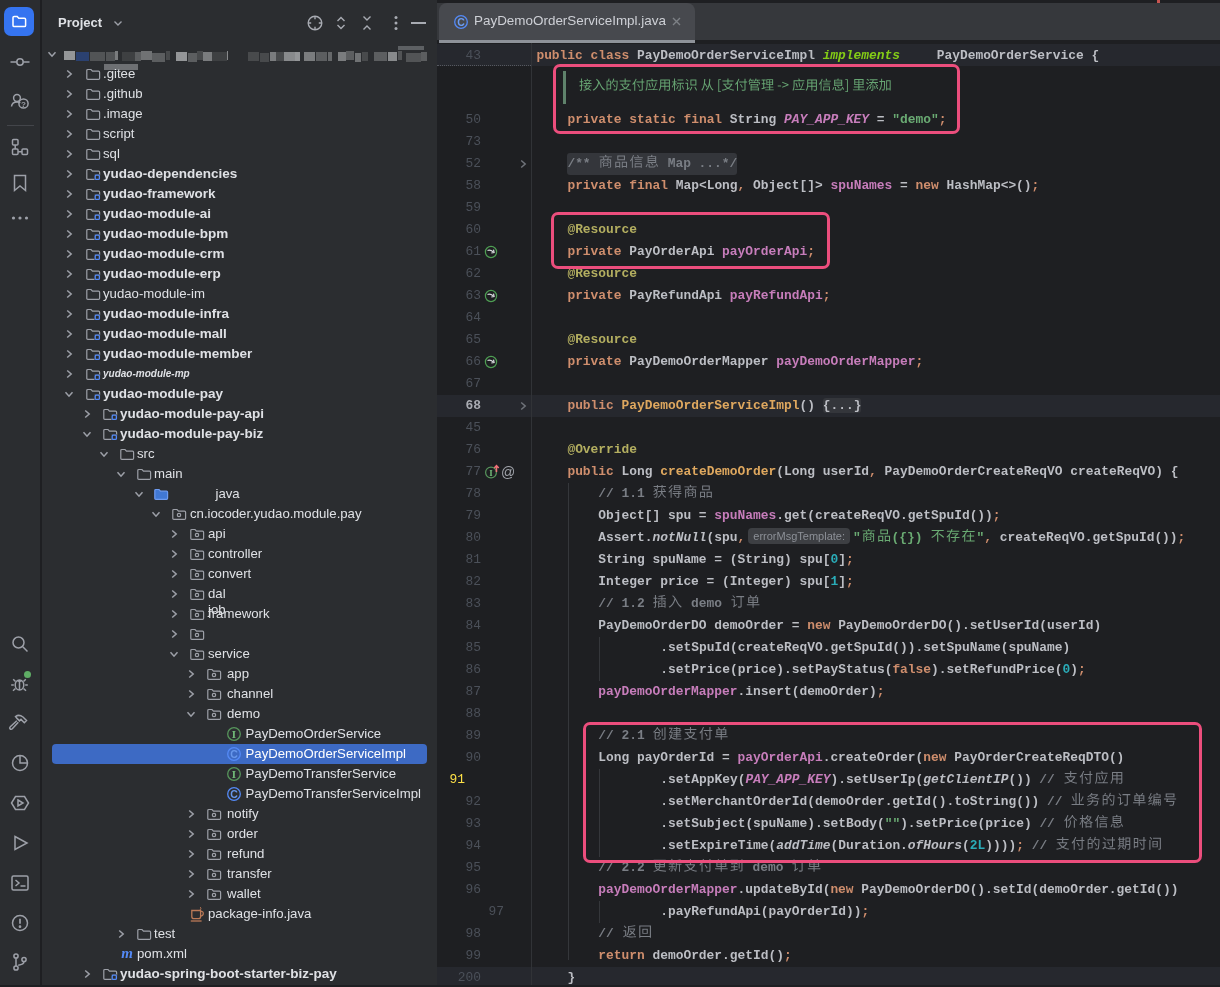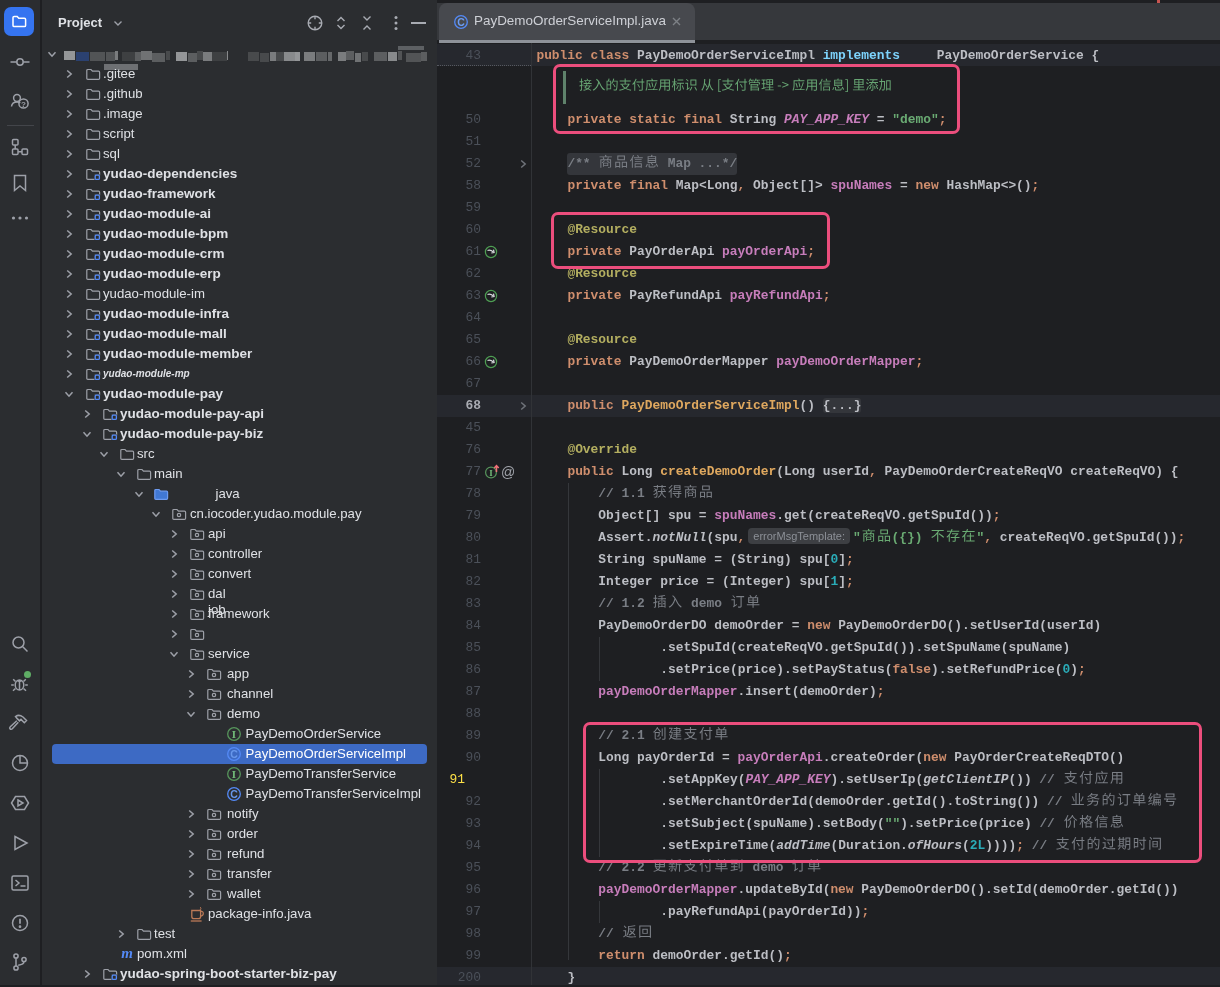--- a/index.html
+++ b/index.html
@@ -509,21 +509,21 @@
 <div class="abs" style="left:437px;top:394.5px;width:783px;height:22px;background:#26282E"></div>
 <div class="abs" style="left:437px;top:966.5px;width:783px;height:21px;background:#26282E"></div>
 <div class="abs" style="left:568.3px;top:483px;width:1px;height:477px;background:#35373B"></div>
 <div class="abs" style="left:598.8px;top:636.5px;width:1px;height:44.0px;background:#35373B"></div>
 <div class="abs" style="left:598.8px;top:768.5px;width:1px;height:88.0px;background:#35373B"></div>
 <div class="abs" style="left:598.8px;top:900.5px;width:1px;height:22.0px;background:#35373B"></div>
 <div class="abs" style="left:531px;top:43px;width:1px;height:944px;background:#313337"></div>
 <div class="abs" style="left:562.5px;top:71px;width:3px;height:33px;background:#5F826B"></div>
 <div class="gn" style="left:437px;top:45.0px;color:#4B5059;font-weight:normal">43</div>
 <div class="gn" style="left:437px;top:108.5px;color:#4B5059;font-weight:normal">50</div>
-<div class="gn" style="left:437px;top:130.5px;color:#4B5059;font-weight:normal">51</div>
+<div class="gn" style="left:437px;top:130.5px;color:#4B5059;font-weight:normal">73</div>
 <div class="gn" style="left:437px;top:152.5px;color:#4B5059;font-weight:normal">52</div>
 <div class="gn" style="left:437px;top:174.5px;color:#4B5059;font-weight:normal">58</div>
 <div class="gn" style="left:437px;top:196.5px;color:#4B5059;font-weight:normal">59</div>
 <div class="gn" style="left:437px;top:218.5px;color:#4B5059;font-weight:normal">60</div>
 <div class="gn" style="left:437px;top:240.5px;color:#4B5059;font-weight:normal">61</div>
 <div class="gn" style="left:437px;top:262.5px;color:#4B5059;font-weight:normal">62</div>
 <div class="gn" style="left:437px;top:284.5px;color:#4B5059;font-weight:normal">63</div>
 <div class="gn" style="left:437px;top:306.5px;color:#4B5059;font-weight:normal">64</div>
 <div class="gn" style="left:437px;top:328.5px;color:#4B5059;font-weight:normal">65</div>
 <div class="gn" style="left:437px;top:350.5px;color:#4B5059;font-weight:normal">66</div>
@@ -544,21 +544,21 @@
 <div class="gn" style="left:437px;top:680.5px;color:#4B5059;font-weight:normal">87</div>
 <div class="gn" style="left:437px;top:702.5px;color:#4B5059;font-weight:normal">88</div>
 <div class="gn" style="left:437px;top:724.5px;color:#4B5059;font-weight:normal">89</div>
 <div class="gn" style="left:437px;top:746.5px;color:#4B5059;font-weight:normal">90</div>
 <div class="gn" style="left:421px;top:768.5px;color:#fde047;font-weight:normal">91</div>
 <div class="gn" style="left:437px;top:790.5px;color:#4B5059;font-weight:normal">92</div>
 <div class="gn" style="left:437px;top:812.5px;color:#4B5059;font-weight:normal">93</div>
 <div class="gn" style="left:437px;top:834.5px;color:#4B5059;font-weight:normal">94</div>
 <div class="gn" style="left:437px;top:856.5px;color:#4B5059;font-weight:normal">95</div>
 <div class="gn" style="left:437px;top:878.5px;color:#4B5059;font-weight:normal">96</div>
-<div class="gn" style="left:437px;top:900.5px;color:#4B5059;font-weight:normal">97</div>
+<div class="gn" style="left:460px;top:900.5px;color:#4B5059;font-weight:normal">97</div>
 <div class="gn" style="left:437px;top:922.5px;color:#4B5059;font-weight:normal">98</div>
 <div class="gn" style="left:437px;top:944.5px;color:#4B5059;font-weight:normal">99</div>
 <div class="gn" style="left:437px;top:966.5px;color:#4B5059;font-weight:normal">200</div>
 <svg class="abs" style="left:517px;top:157.5px" width="12" height="12" viewBox="0 0 12 12" fill="none" stroke="#6F737A" stroke-width="1.5">
     <path d="M4.2 2.5 L8.2 6 L4.2 9.5"></path>
   </svg>
 <svg class="abs" style="left:517px;top:399.5px" width="12" height="12" viewBox="0 0 12 12" fill="none" stroke="#6F737A" stroke-width="1.5">
     <path d="M4.2 2.5 L8.2 6 L4.2 9.5"></path>
   </svg>
 <svg class="abs" style="left:484px;top:245.0px" width="14" height="14" viewBox="0 0 14 14">
@@ -578,21 +578,21 @@
   </svg>
 <svg class="abs" style="left:484px;top:463.5px" width="18" height="16" viewBox="0 0 18 16">
     <circle cx="7" cy="8.5" r="5.4" fill="none" stroke="#57965C" stroke-width="1.2"></circle>
     <text x="7" y="12" font-size="9" font-weight="bold" fill="#73BD79" text-anchor="middle" font-family="Liberation Serif">I</text>
     <path d="M12.5 8 V1.8 M10.3 4 l2.2-2.4 l2.2 2.4" fill="none" stroke="#F07178" stroke-width="1.5"></path>
   </svg>
 <div class="abs" style="left:501px;top:460.5px;height:22px;line-height:22px;font-size:14px;color:#A1A4AB">@</div>
 <div class="abs" style="left:552.5px;top:63.5px;width:407.5px;height:70.5px;border:3px solid #EC4E7D;border-radius:7px;z-index:50"></div>
 <div class="abs" style="left:551.0px;top:212.0px;width:279.0px;height:57.0px;border:3px solid #EC4E7D;border-radius:7px;z-index:50"></div>
 <div class="abs" style="left:583.0px;top:722.0px;width:619.0px;height:140.5px;border:3px solid #EC4E7D;border-radius:7px;z-index:50"></div>
-<div class="cl" style="left:536.4px;top:45.0px"><span style="color:#CF8E6D;">public class </span><span style="color:#BCBEC4;">PayDemoOrderServiceImpl </span><span style="color:#7dd3fc;">implements </span><span style="color:#BCBEC4;padding-left:29px;">PayDemoOrderService {</span></div>
+<div class="cl" style="left:536.4px;top:45.0px"><span style="color:#CF8E6D;">public class </span><span style="color:#BCBEC4;">PayDemoOrderServiceImpl </span><span style="color:#84cc16;font-style:italic;">implements </span><span style="color:#BCBEC4;padding-left:29px;">PayDemoOrderService {</span></div>
 <div class="abs" style="left:578.6px;top:76px;height:18px"><svg style="vertical-align:-4.0px" width="312.8" height="18" viewBox="0 0 312.8 18" fill="#67A573">
       <path transform="translate(0.00,13.68) scale(0.013200,-0.013200)" d="M456 635C485 595 515 539 528 504L588 532C575 566 543 619 513 659ZM160 839V638H41V568H160V347C110 332 64 318 28 309L47 235L160 272V9C160 -4 155 -8 143 -8C132 -8 96 -8 57 -7C66 -27 76 -59 78 -77C136 -78 173 -75 196 -63C220 -51 230 -31 230 10V295L329 327L319 397L230 369V568H330V638H230V839ZM568 821C584 795 601 764 614 735H383V669H926V735H693C678 766 657 803 637 832ZM769 658C751 611 714 545 684 501H348V436H952V501H758C785 540 814 591 840 637ZM765 261C745 198 715 148 671 108C615 131 558 151 504 168C523 196 544 228 564 261ZM400 136C465 116 537 91 606 62C536 23 442 -1 320 -14C333 -29 345 -57 352 -78C496 -57 604 -24 682 29C764 -8 837 -47 886 -82L935 -25C886 9 817 44 741 78C788 126 820 186 840 261H963V326H601C618 357 633 388 646 418L576 431C562 398 544 362 524 326H335V261H486C457 215 427 171 400 136Z"></path>
       <path transform="translate(13.20,13.68) scale(0.013200,-0.013200)" d="M295 755C361 709 412 653 456 591C391 306 266 103 41 -13C61 -27 96 -58 110 -73C313 45 441 229 517 491C627 289 698 58 927 -70C931 -46 951 -6 964 15C631 214 661 590 341 819Z"></path>
       <path transform="translate(26.40,13.68) scale(0.013200,-0.013200)" d="M552 423C607 350 675 250 705 189L769 229C736 288 667 385 610 456ZM240 842C232 794 215 728 199 679H87V-54H156V25H435V679H268C285 722 304 778 321 828ZM156 612H366V401H156ZM156 93V335H366V93ZM598 844C566 706 512 568 443 479C461 469 492 448 506 436C540 484 572 545 600 613H856C844 212 828 58 796 24C784 10 773 7 753 7C730 7 670 8 604 13C618 -6 627 -38 629 -59C685 -62 744 -64 778 -61C814 -57 836 -49 859 -19C899 30 913 185 928 644C929 654 929 682 929 682H627C643 729 658 779 670 828Z"></path>
       <path transform="translate(39.60,13.68) scale(0.013200,-0.013200)" d="M459 840V687H77V613H459V458H123V385H230L208 377C262 269 337 180 431 110C315 52 179 15 36 -8C51 -25 70 -60 77 -80C230 -52 375 -7 501 63C616 -5 754 -50 917 -74C928 -54 948 -21 965 -3C815 16 684 54 576 110C690 188 782 293 839 430L787 461L773 458H537V613H921V687H537V840ZM286 385H729C677 287 600 210 504 151C410 212 336 290 286 385Z"></path>
       <path transform="translate(52.80,13.68) scale(0.013200,-0.013200)" d="M408 406C459 326 524 218 554 155L624 193C592 254 525 359 473 437ZM751 828V618H345V542H751V23C751 0 742 -7 718 -8C695 -9 613 -10 528 -6C539 -27 553 -61 558 -81C667 -82 734 -81 774 -69C812 -57 828 -35 828 23V542H954V618H828V828ZM295 834C236 678 140 525 37 427C52 409 75 370 84 352C119 387 153 429 186 474V-78H261V590C302 660 338 735 368 811Z"></path>
       <path transform="translate(66.00,13.68) scale(0.013200,-0.013200)" d="M264 490C305 382 353 239 372 146L443 175C421 268 373 407 329 517ZM481 546C513 437 550 295 564 202L636 224C621 317 584 456 549 565ZM468 828C487 793 507 747 521 711H121V438C121 296 114 97 36 -45C54 -52 88 -74 102 -87C184 62 197 286 197 438V640H942V711H606C593 747 565 804 541 848ZM209 39V-33H955V39H684C776 194 850 376 898 542L819 571C781 398 704 194 607 39Z"></path>
       <path transform="translate(79.20,13.68) scale(0.013200,-0.013200)" d="M153 770V407C153 266 143 89 32 -36C49 -45 79 -70 90 -85C167 0 201 115 216 227H467V-71H543V227H813V22C813 4 806 -2 786 -3C767 -4 699 -5 629 -2C639 -22 651 -55 655 -74C749 -75 807 -74 841 -62C875 -50 887 -27 887 22V770ZM227 698H467V537H227ZM813 698V537H543V698ZM227 466H467V298H223C226 336 227 373 227 407ZM813 466V298H543V466Z"></path>
       <path transform="translate(92.40,13.68) scale(0.013200,-0.013200)" d="M466 764V693H902V764ZM779 325C826 225 873 95 888 16L957 41C940 120 892 247 843 345ZM491 342C465 236 420 129 364 57C381 49 411 28 425 18C479 94 529 211 560 327ZM422 525V454H636V18C636 5 632 1 617 0C604 0 557 -1 505 1C515 -22 526 -54 529 -76C599 -76 645 -74 674 -62C703 -49 712 -26 712 17V454H956V525ZM202 840V628H49V558H186C153 434 88 290 24 215C38 196 58 165 66 145C116 209 165 314 202 422V-79H277V444C311 395 351 333 368 301L412 360C392 388 306 498 277 531V558H408V628H277V840Z"></path>
       <path transform="translate(105.60,13.68) scale(0.013200,-0.013200)" d="M513 697H816V398H513ZM439 769V326H893V769ZM738 205C791 118 847 1 869 -71L943 -41C921 30 862 144 806 230ZM510 228C481 126 428 28 361 -36C379 -46 413 -67 427 -79C494 -9 553 98 587 211ZM102 769C156 722 224 657 257 615L309 667C276 708 206 771 151 814ZM50 526V454H191V107C191 54 154 15 135 -1C148 -12 172 -37 181 -52C196 -32 224 -10 398 126C389 140 375 170 369 190L264 110V526Z"></path>

